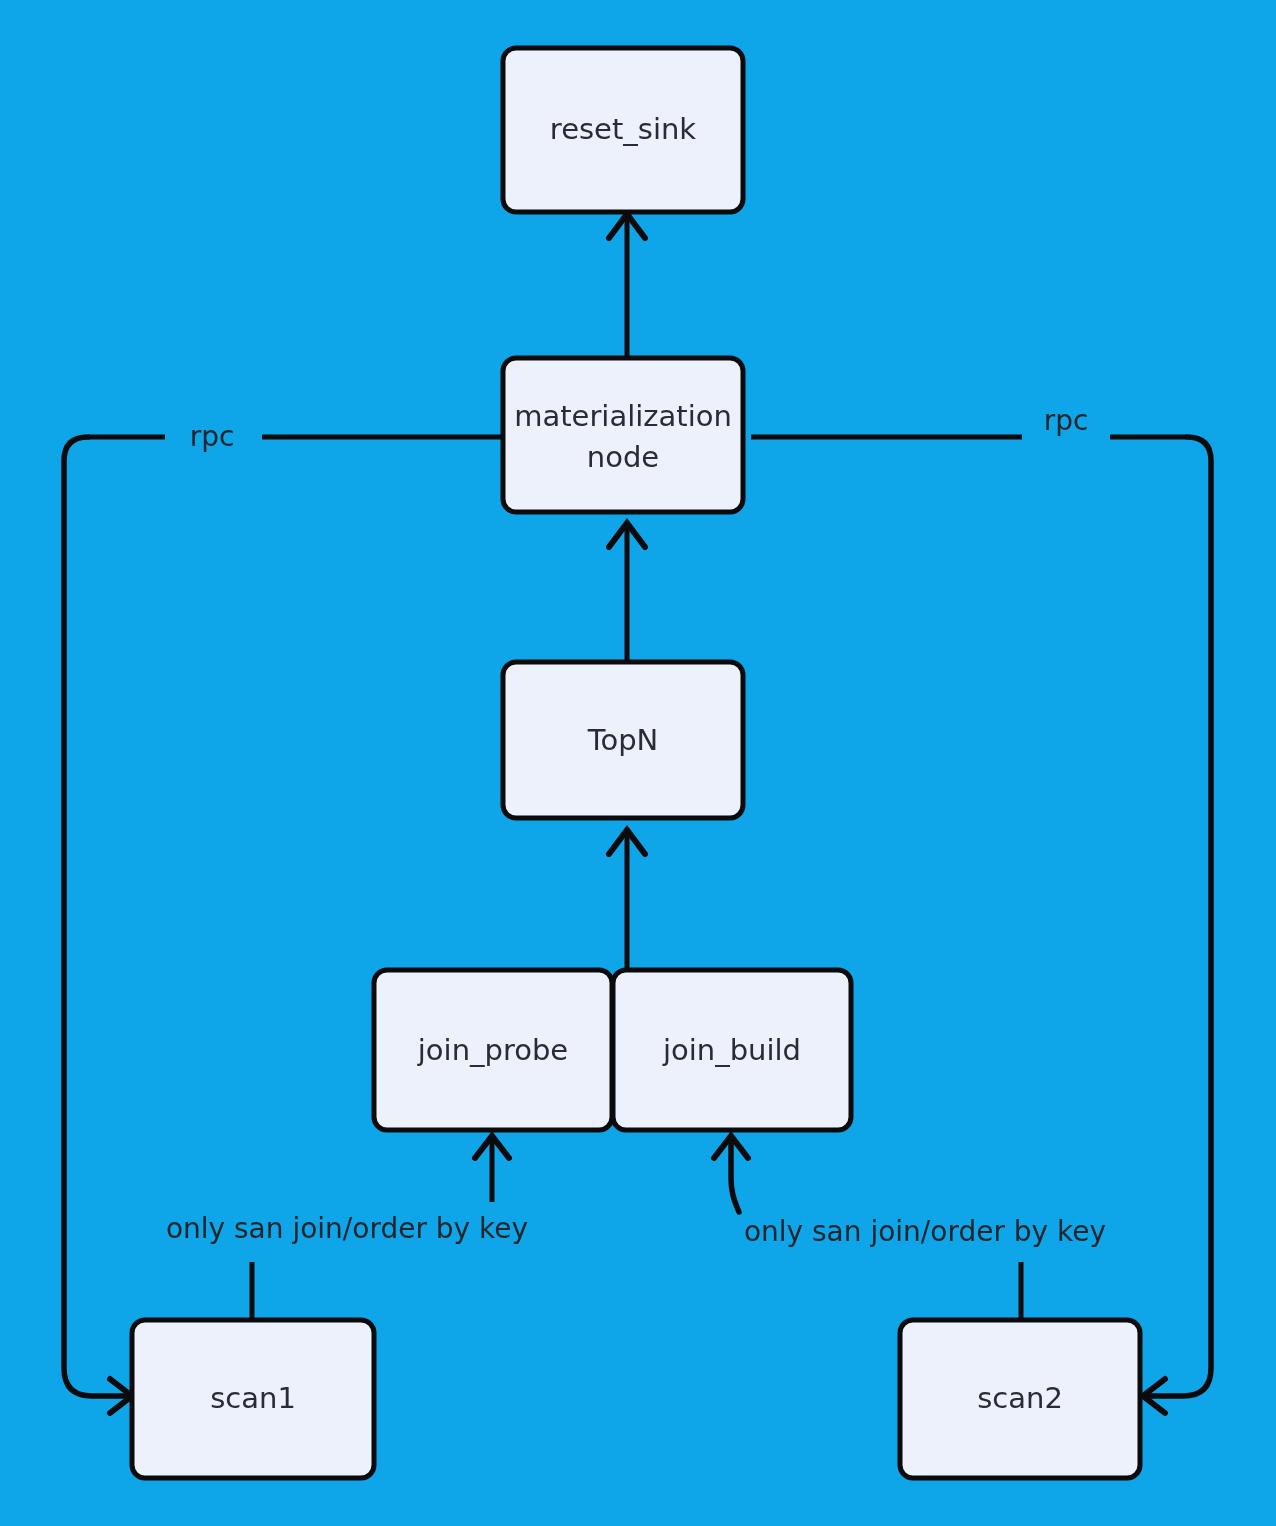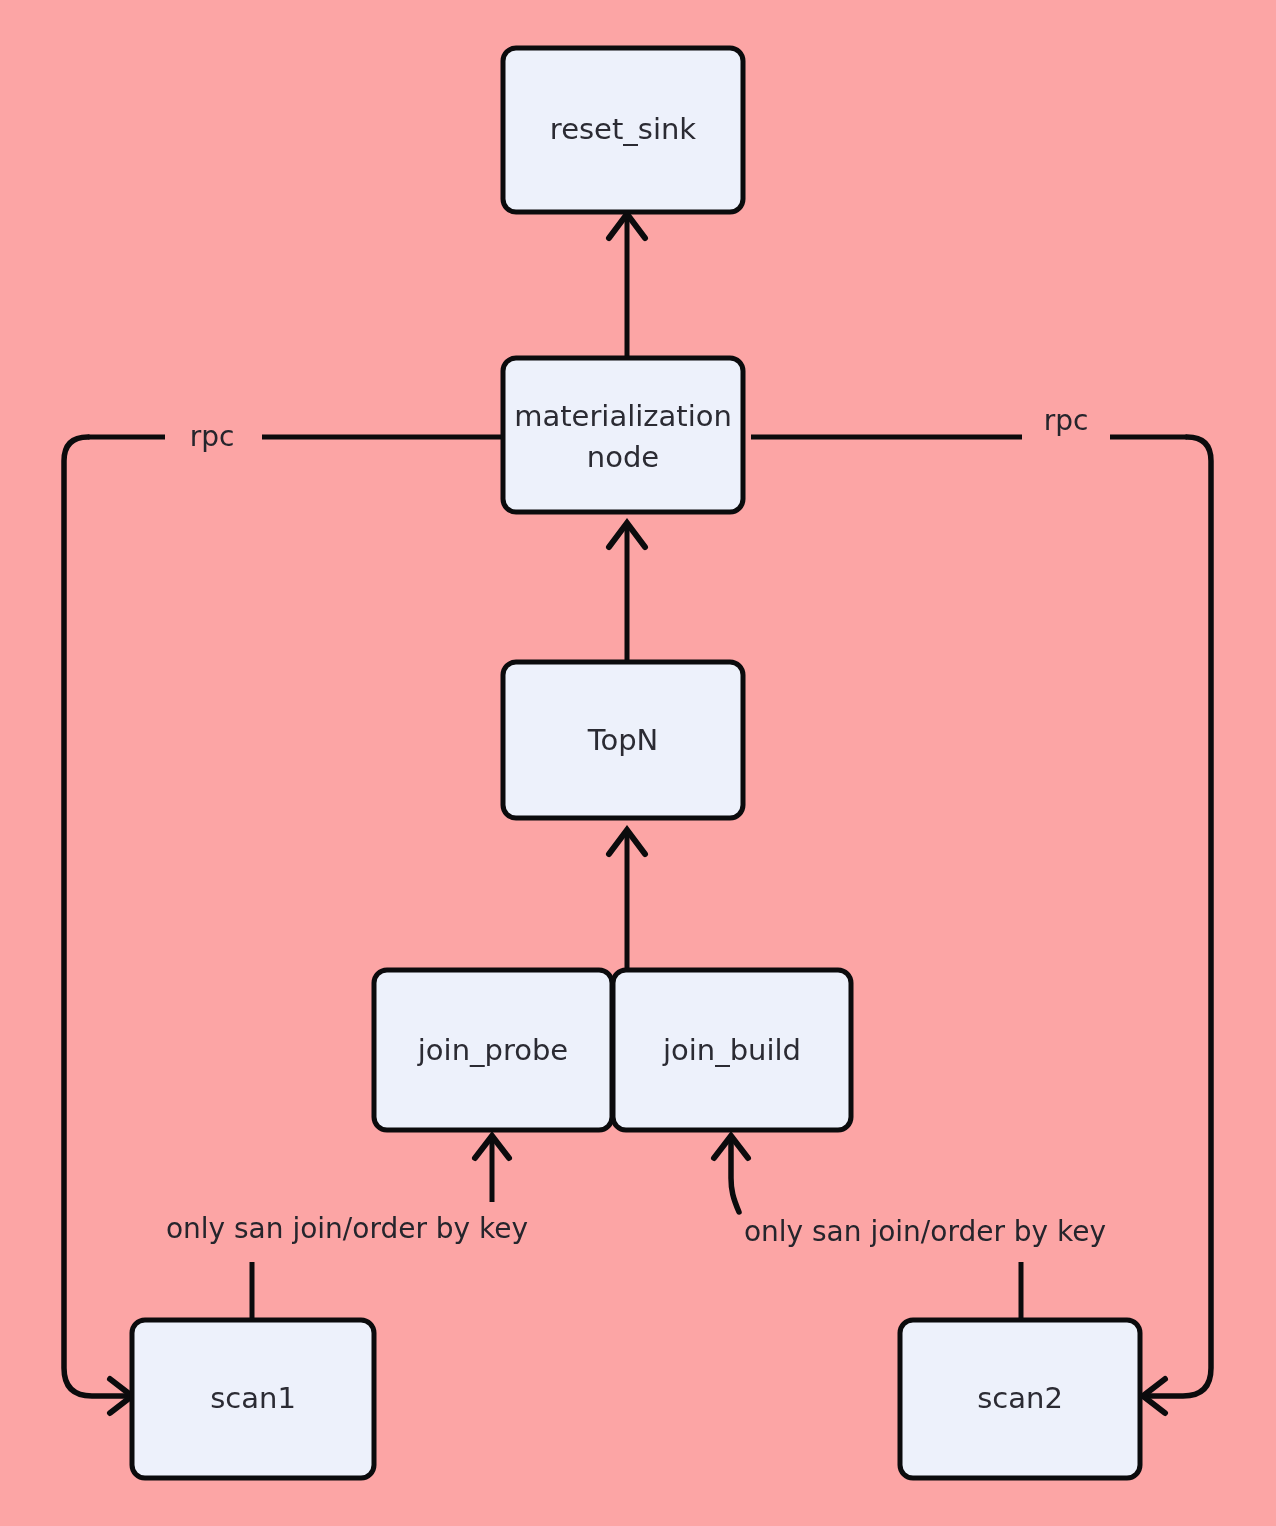--- a/index.html
+++ b/index.html
@@ -10,21 +10,21 @@
   body {
     width: 1276px;
     height: 1526px;
     font-family: "DejaVu Sans", "Liberation Sans", sans-serif;
     overflow: hidden;
   }
   #diagram-root {
     position: relative;
     width: 1276px;
     height: 1526px;
-    background: #fca5a5;
+    background: #0ea5e9;
   }
   svg.diagram {
     display: block;
     width: 1276px;
     height: 1526px;
   }
   .node-shape {
     fill: #edf1fb;
     stroke: #0b0b0d;
     stroke-width: 5;

